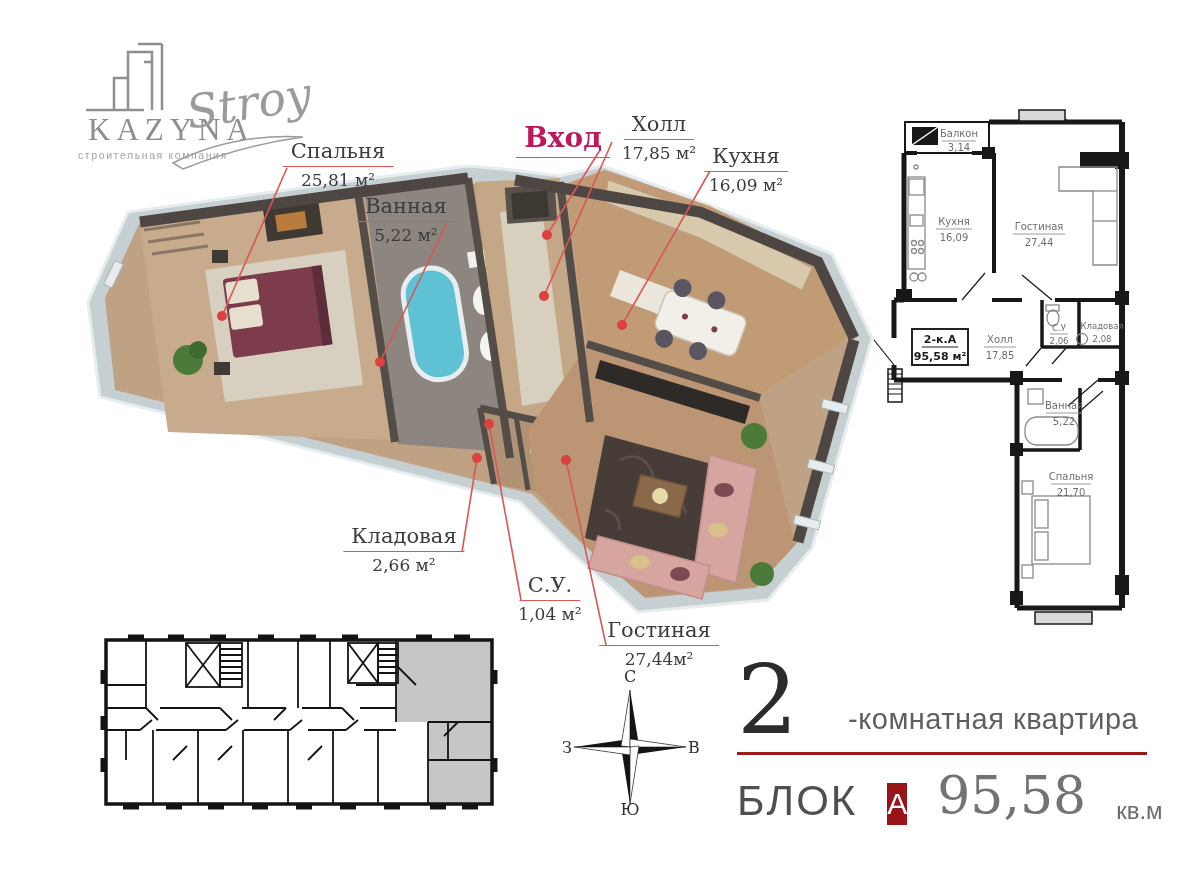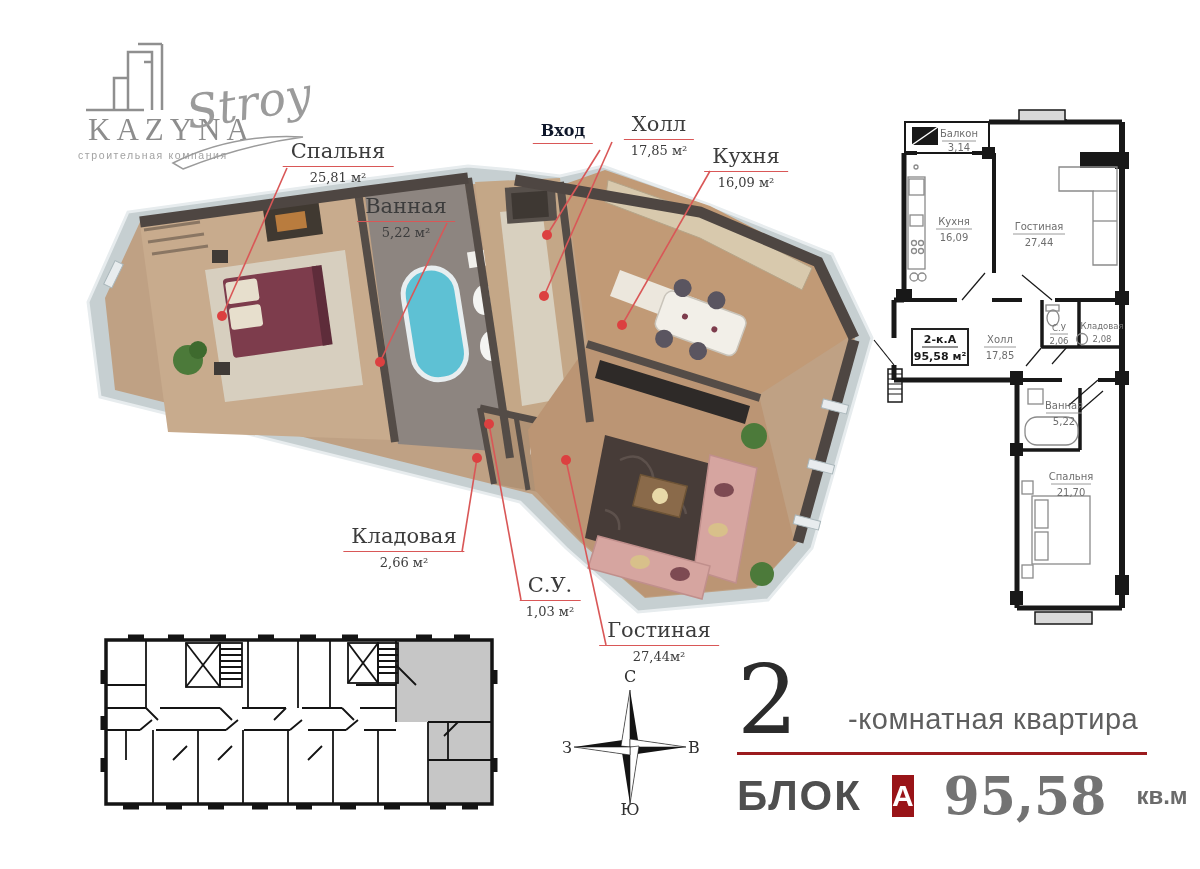--- a/index.html
+++ b/index.html
@@ -14,30 +14,30 @@
     color:#a2a2a2;}
   .logo .script{position:absolute;left:118px;top:40px;font-family:"DejaVu Serif",serif;
     font-style:italic;font-size:46px;color:#9b9b9b;transform:rotate(-9deg);}
   .logo svg{position:absolute;}
 
   
   .lbl{position:absolute;transform:translateX(-50%);text-align:center;
        font-family:"DejaVu Serif",serif;color:#3c3c3c;white-space:nowrap;}
   .lbl .nm{display:inline-block;font-size:21px;border-bottom:1.6px solid #d95757;
        padding:0 8px 3px;}
-  .lbl .ar{display:block;font-size:13px;padding-top:3px;}
-  .lbl.entry .nm{color:#0f172a;font-weight:bold;font-size:16px;}
+  .lbl .ar{display:block;font-size:17px;padding-top:3px;}
+  .lbl.entry .nm{color:#be185d;font-weight:bold;font-size:28px;}
 
   
   .titleblock{position:absolute;left:737px;top:648px;width:410px;}
   .tb-row1{display:flex;align-items:flex-end;height:92px;}
   .big2{font-family:"DejaVu Serif",serif;font-size:96px;line-height:.82;color:#2b2b2b;}
   .rooms-text{font-size:29px;color:#5f5f5f;letter-spacing:.5px;padding:0 0 4px 2px;margin-left:48px;}
   .tb-rule{height:3px;background:#9b1b1e;margin:12px 0 10px 0;}
-  .tb-row2{display:flex;align-items:center;gap:30px;font-weight:bold;}
+  .tb-row2{display:flex;align-items:flex-end;gap:30px;}
   .blok{font-size:42px;color:#4f4f4f;letter-spacing:2px;}
   .badge{width:42px;height:42px;background:#991418;color:#fff;display:flex;
          align-items:center;justify-content:center;font-size:30px;}
   .area-val{font-family:"DejaVu Serif",serif;font-size:52px;color:#737373;}
   .area-unit{font-size:24px;color:#6b6b6b;}
 
   svg text{font-family:"DejaVu Sans",sans-serif;}
   .s-lbl{fill:#6e6e6e;font-size:10px;text-anchor:middle;}
   .s-lbl-s{fill:#6e6e6e;font-size:8.5px;text-anchor:middle;}
   .s-box{fill:#1a1a1a;font-size:11px;font-weight:bold;text-anchor:middle;}
@@ -205,21 +205,21 @@
 <div class="lbl" style="left:746px;top:144px">
   <span class="nm">Кухня</span>
   <span class="ar">16,09 м²</span>
 </div>
 <div class="lbl" style="left:404px;top:524px">
   <span class="nm">Кладовая</span>
   <span class="ar">2,66 м²</span>
 </div>
 <div class="lbl" style="left:550px;top:573px">
   <span class="nm">С.У.</span>
-  <span class="ar">1,03 м²</span>
+  <span class="ar">1,04 м²</span>
 </div>
 <div class="lbl" style="left:659px;top:618px">
   <span class="nm">Гостиная</span>
   <span class="ar">27,44м²</span>
 </div>
 
 <svg style="position:absolute;left:872px;top:103px" width="270" height="545" viewBox="0 0 270 545">
   <g stroke="#181818" fill="none">
 
     <rect x="33" y="19" width="84" height="31" stroke-width="2"></rect>

